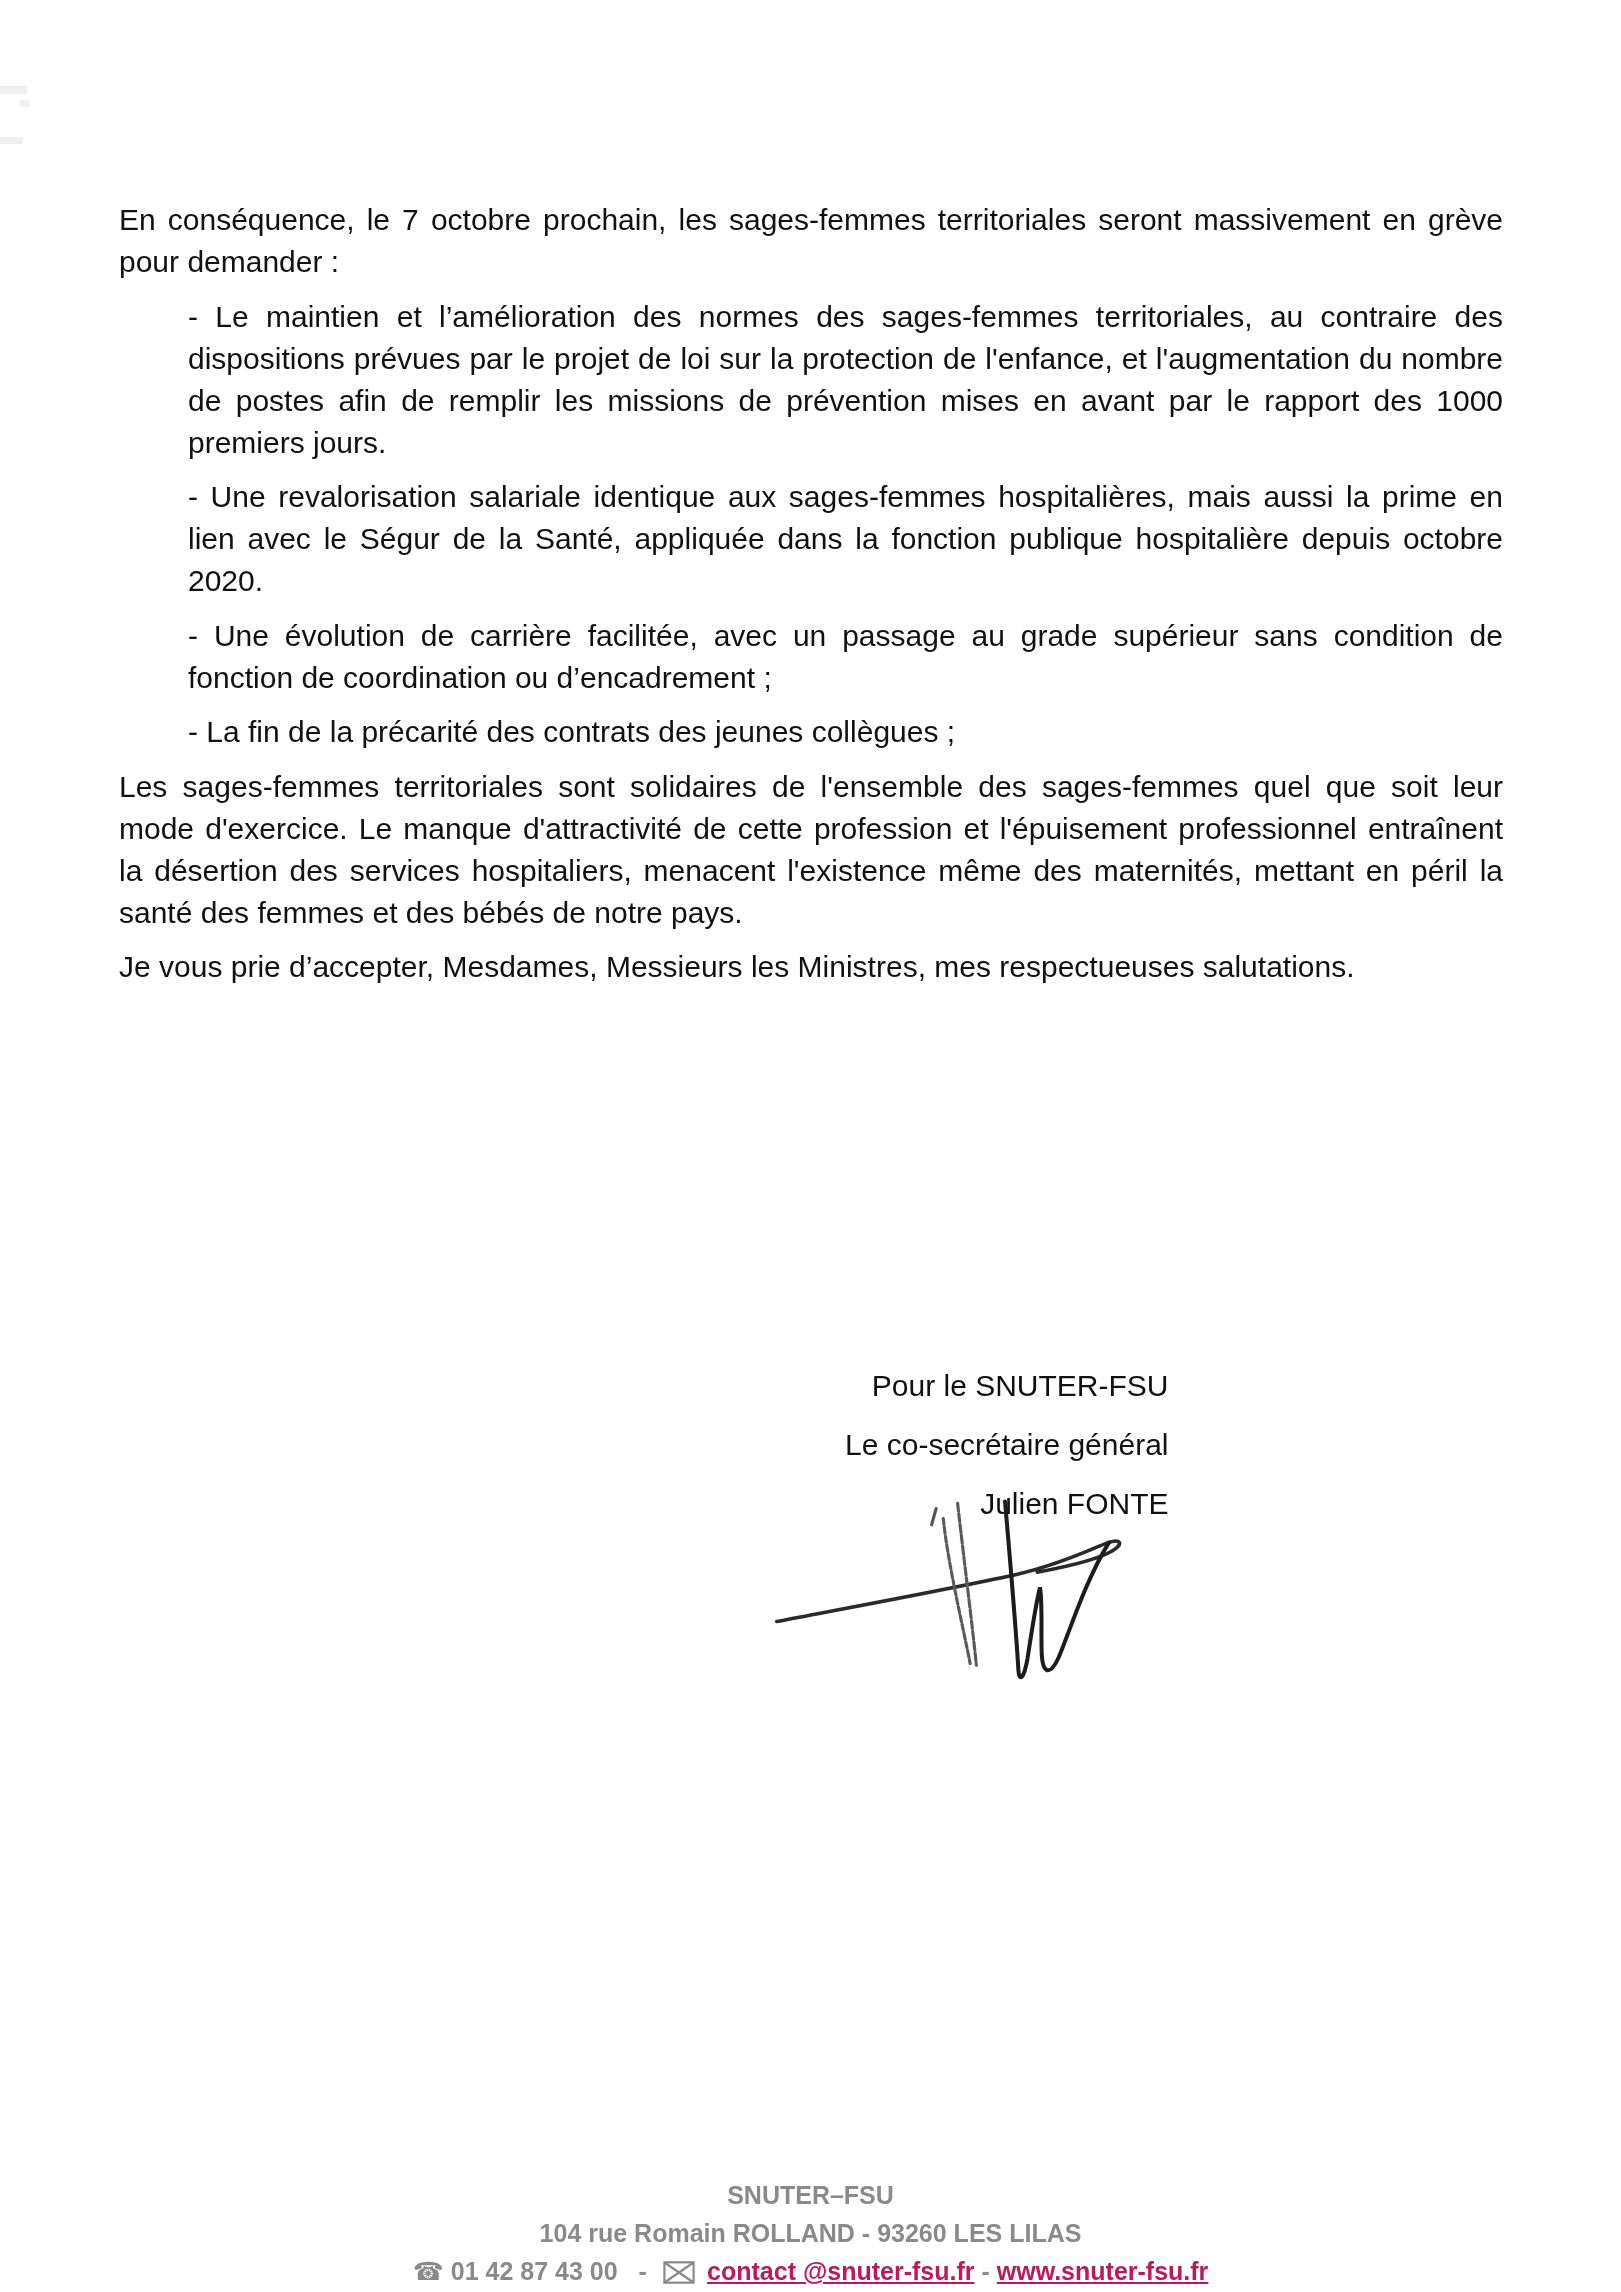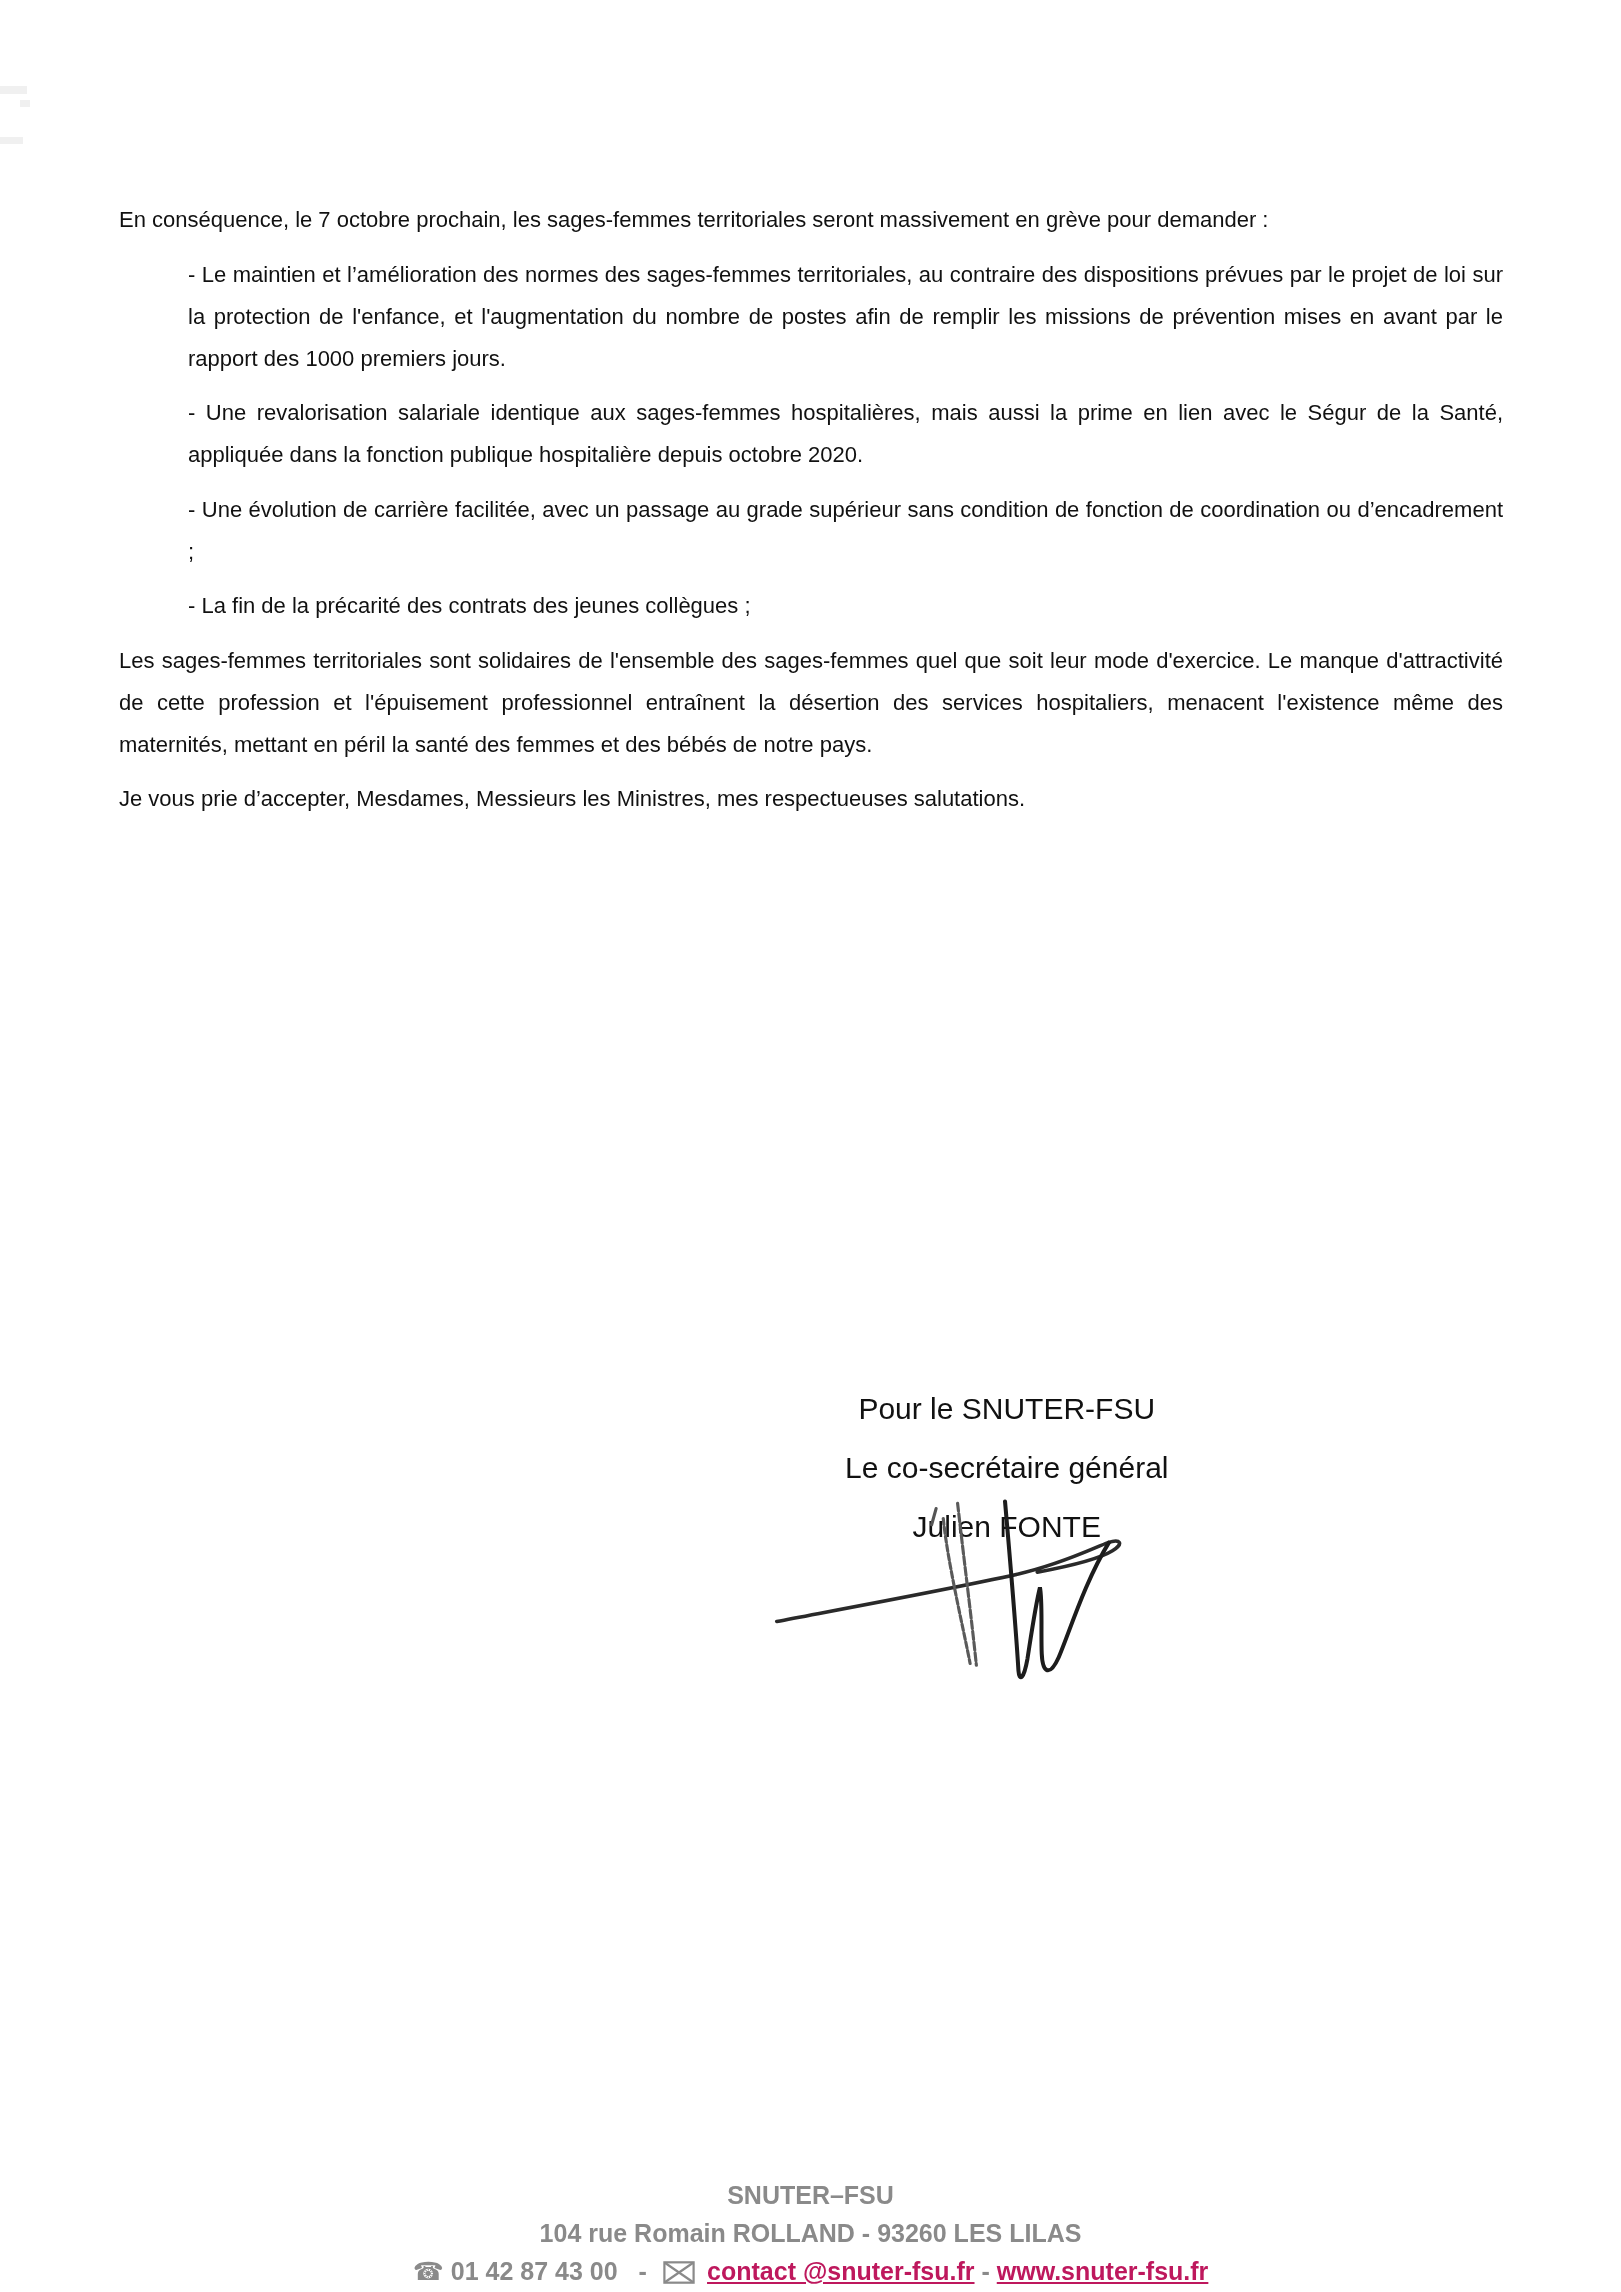--- a/index.html
+++ b/index.html
@@ -7,32 +7,31 @@
     position:relative;
     width:1621px; height:2293px;
     background:#ffffff;
     font-family:"Liberation Sans","DejaVu Sans",sans-serif;
     color:#111111;
     overflow:hidden;
   }
   .body-text {
     position:absolute;
     left:119px; top:199px; width:1384px;
-    font-size:22px; line-height:42px;
+    font-size:30px; line-height:42px;
     text-align:justify;
   }
   .body-text p { margin:0 0 12.5px 0; }
   .demand { padding-left:69px; }
   .demand.spaced { margin-top:12.5px; }
   .closing-block {
     position:absolute;
     left:845px; top:1368px;
     font-size:30px; line-height:36px;
-    text-align:center;
-    margin-top:23px;
+    text-align:right;
   }
   .closing-block p { margin:0 0 23px 0; }
   .signature-svg {
     position:absolute; left:766px; top:1487px;
     width:376px; height:242px;
   }
   .footer {
     position:absolute; left:0; top:2176px; width:1621px;
     text-align:center;
     font-size:25px; line-height:38px; font-weight:bold;

